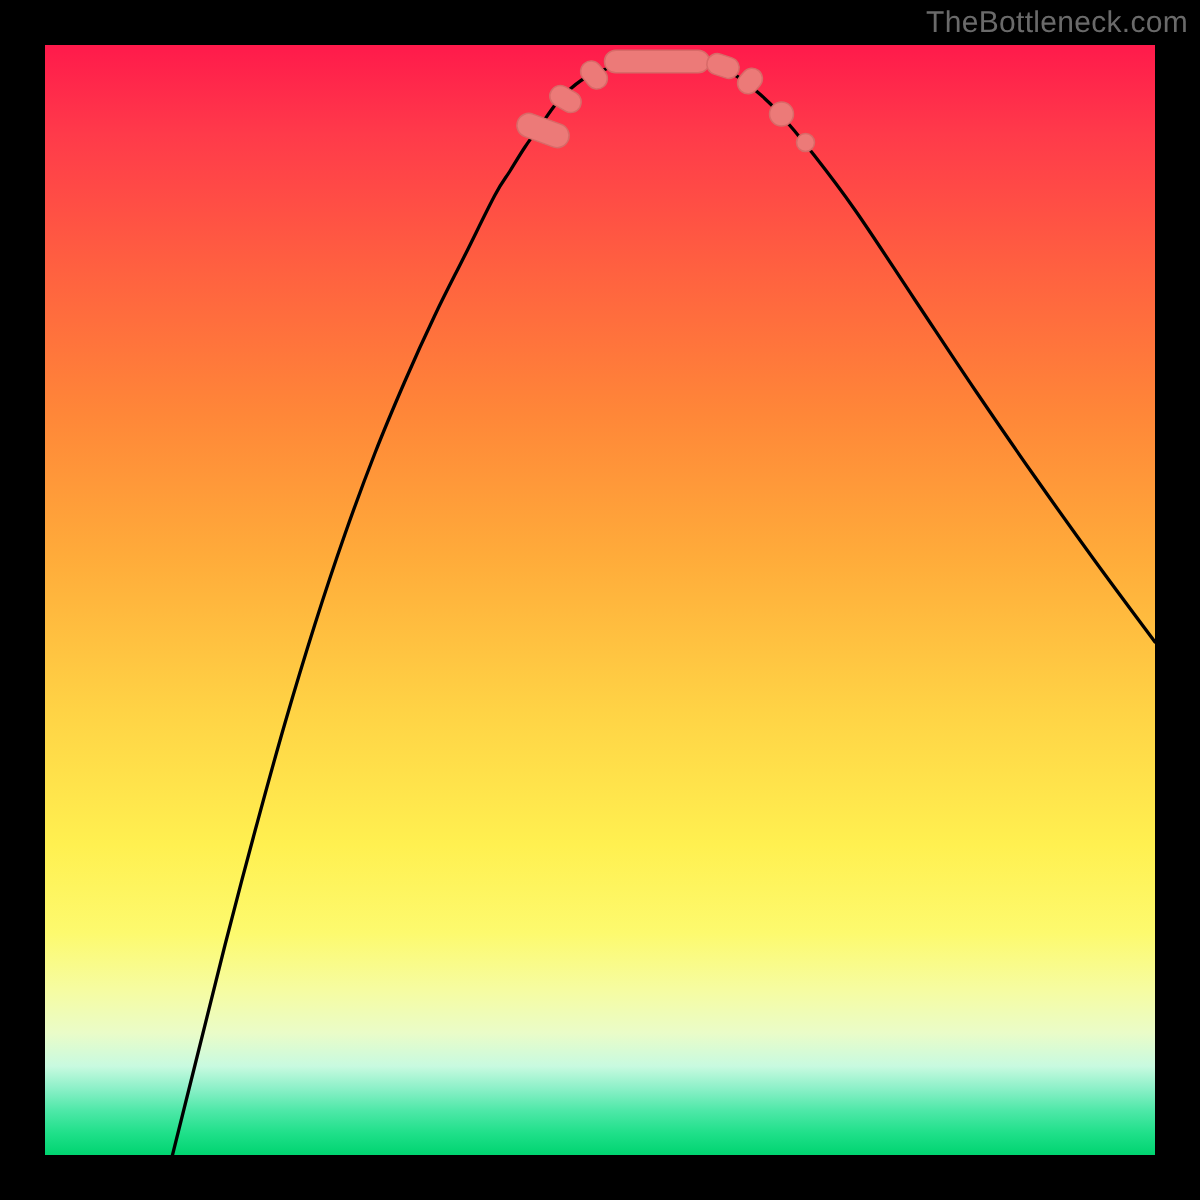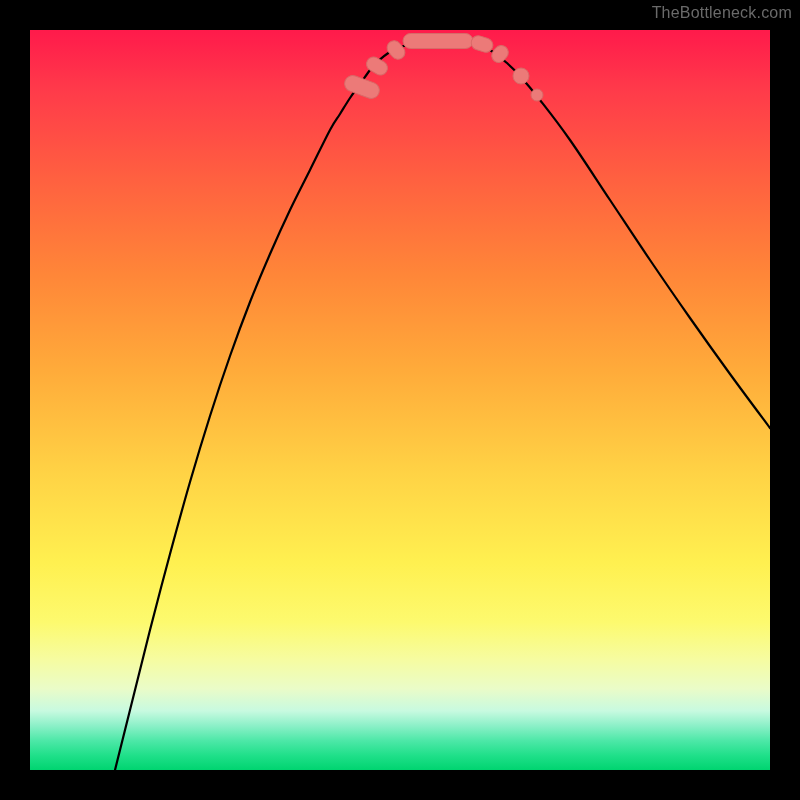--- a/index.html
+++ b/index.html
@@ -42,21 +42,21 @@
       #4ee8a8 96%,
       #20e08a 98%,
       #00d470 100%
     );
   }
   .watermark {
     position: absolute;
     top: 4px;
     right: 8px;
     color: #6a6a6a;
-    font-size: 16px;
+    font-size: 20px;
     letter-spacing: 0.2px;
     user-select: none;
   }
   svg.curve {
     position: absolute;
     left: 0;
     top: 0;
     width: 740px;
     height: 740px;
   }

